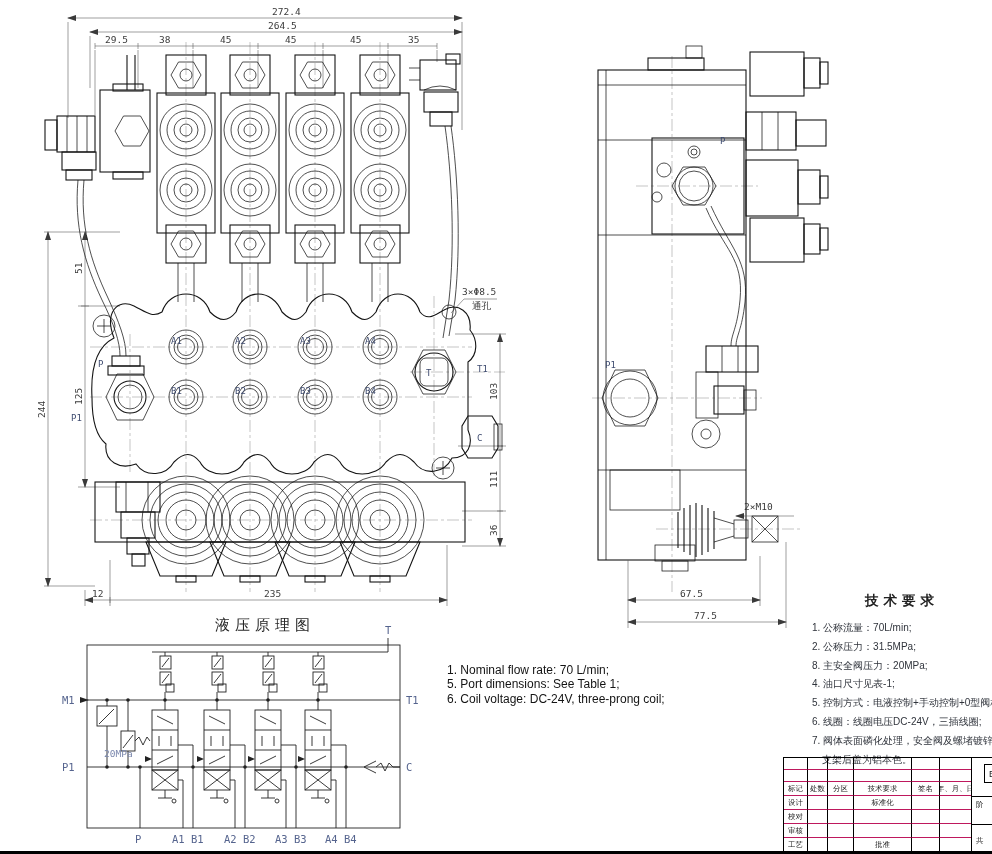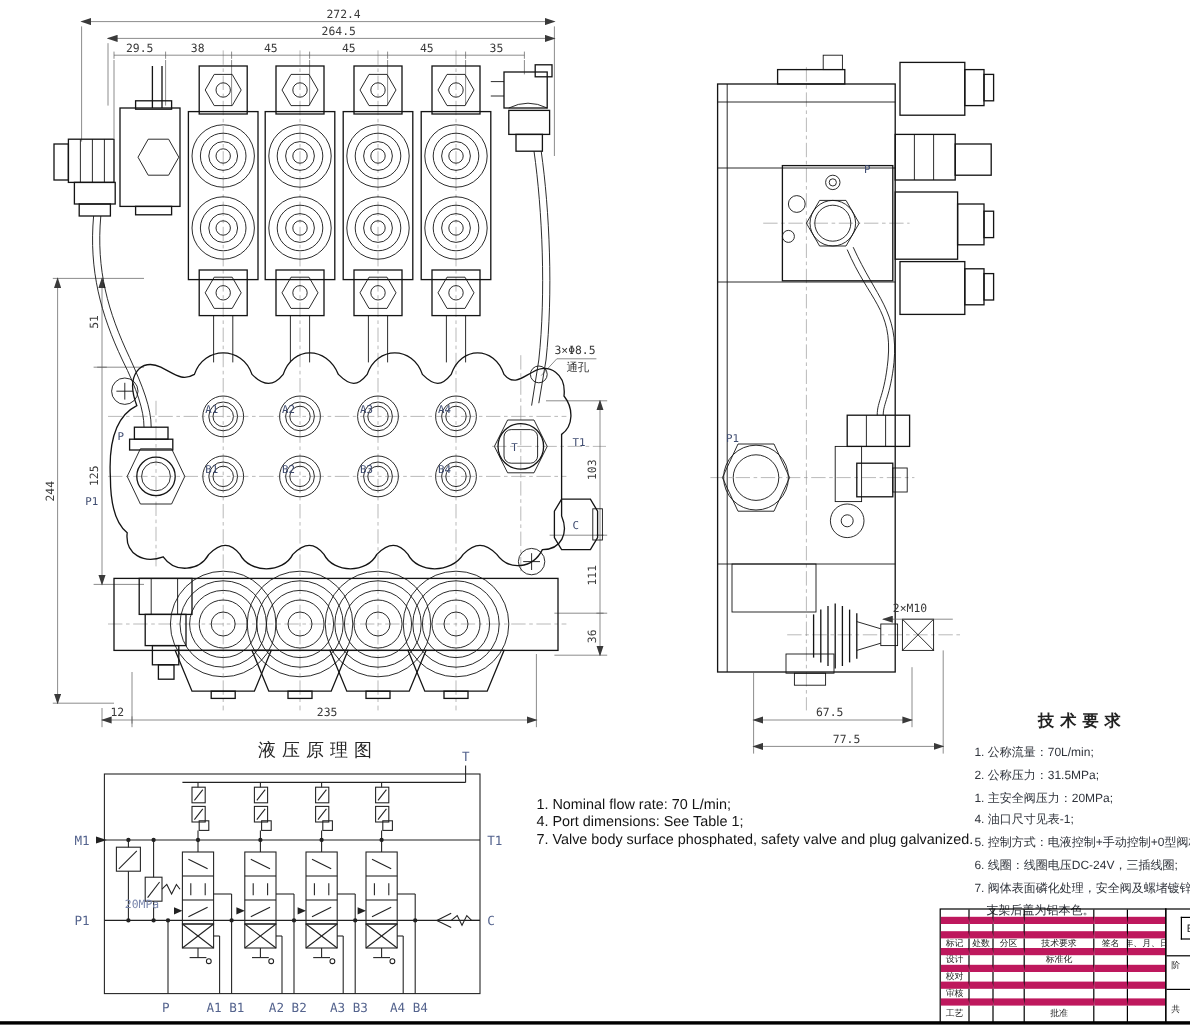--- a/index.html
+++ b/index.html
@@ -19,21 +19,21 @@
   .ttl{font-size:15px;fill:#262626;letter-spacing:5px;font-family:"Liberation Sans",sans-serif}
   .notes-en{position:absolute;left:447px;top:663px;width:512px;font-size:12px;line-height:14.4px;
             color:#141414;white-space:nowrap}
   .notes-cn{position:absolute;left:812px;top:575px;width:180px;color:#30343c;overflow:hidden;white-space:nowrap}
   .notes-cn .t{font-size:13.5px;letter-spacing:5px;text-align:center;margin:17px 0 9px 0;color:#222;font-weight:bold}
   .notes-cn .l{font-size:10px;line-height:18.8px}
   .notes-cn .l.ind{padding-left:10px}
   .tb{position:absolute;left:783px;top:757px;width:189px;height:96px;border:1px solid #000;box-sizing:border-box;
       display:flex;flex-direction:column;font-size:7.4px;color:#222}
   .tb .r{display:flex;flex:0 0 auto;box-sizing:border-box}
-  .tb .c{border-right:1px solid #000;border-bottom:6px solid #be185d;box-sizing:border-box;
+  .tb .c{border-right:1px solid #000;border-bottom:1px solid #be185d;box-sizing:border-box;
          display:flex;align-items:center;justify-content:center;overflow:hidden;white-space:nowrap}
   .tb .c:last-child{border-right:none}
   .tb .r:last-child .c{border-bottom:none}
   .tbr{position:absolute;left:971px;top:757px;width:21px;height:96px;border-top:1px solid #000;border-bottom:1px solid #000;
        border-left:1px solid #000;box-sizing:border-box;font-size:7.4px;color:#222}
   .tbr .hl{position:absolute;left:0;width:21px;border-top:1px solid #000}
   .tbr .lbl{position:absolute;left:4px}
   .tbr .mark{position:absolute;left:12px;top:6px;width:10px;height:17px;border:1px solid #000;border-right:none;
              font-size:9px;display:flex;align-items:center;justify-content:flex-end;overflow:hidden}
   .sheet-bottom{position:absolute;left:0;top:851px;width:992px;height:3px;background:#000}
@@ -611,29 +611,29 @@
     <text class="sl" x="135" y="843">P</text>
     <text class="sl" x="172" y="843">A1 B1</text>
     <text class="sl" x="224" y="843">A2 B2</text>
     <text class="sl" x="275" y="843">A3 B3</text>
     <text class="sl" x="325" y="843">A4 B4</text>
   </g>
 </svg>
 
 <div class="notes-en">
   <div>1. Nominal flow rate: 70 L/min;</div>
-  <div>4. Port dimensions: See Table 1;</div>
-  <div>7. Valve body surface phosphated, safety valve and plug galvanized.</div>
+  <div>5. Port dimensions: See Table 1;</div>
+  <div>6. Coil voltage: DC-24V, three-prong coil;</div>
 </div>
 
 <div class="notes-cn">
   <div class="t">技术要求</div>
   <div class="l">1. 公称流量：70L/min;</div>
   <div class="l">2. 公称压力：31.5MPa;</div>
-  <div class="l">1. 主安全阀压力：20MPa;</div>
+  <div class="l">8. 主安全阀压力：20MPa;</div>
   <div class="l">4. 油口尺寸见表-1;</div>
   <div class="l">5. 控制方式：电液控制+手动控制+0型阀杆+弹簧复位;</div>
   <div class="l">6. 线圈：线圈电压DC-24V，三插线圈;</div>
   <div class="l">7. 阀体表面磷化处理，安全阀及螺堵镀锌,</div>
   <div class="l ind">支架后盖为铝本色。</div>
 </div>
 
 <div class="tb">
   <div class="r" style="height:12px">
     <div class="c" style="width:24px"></div>

